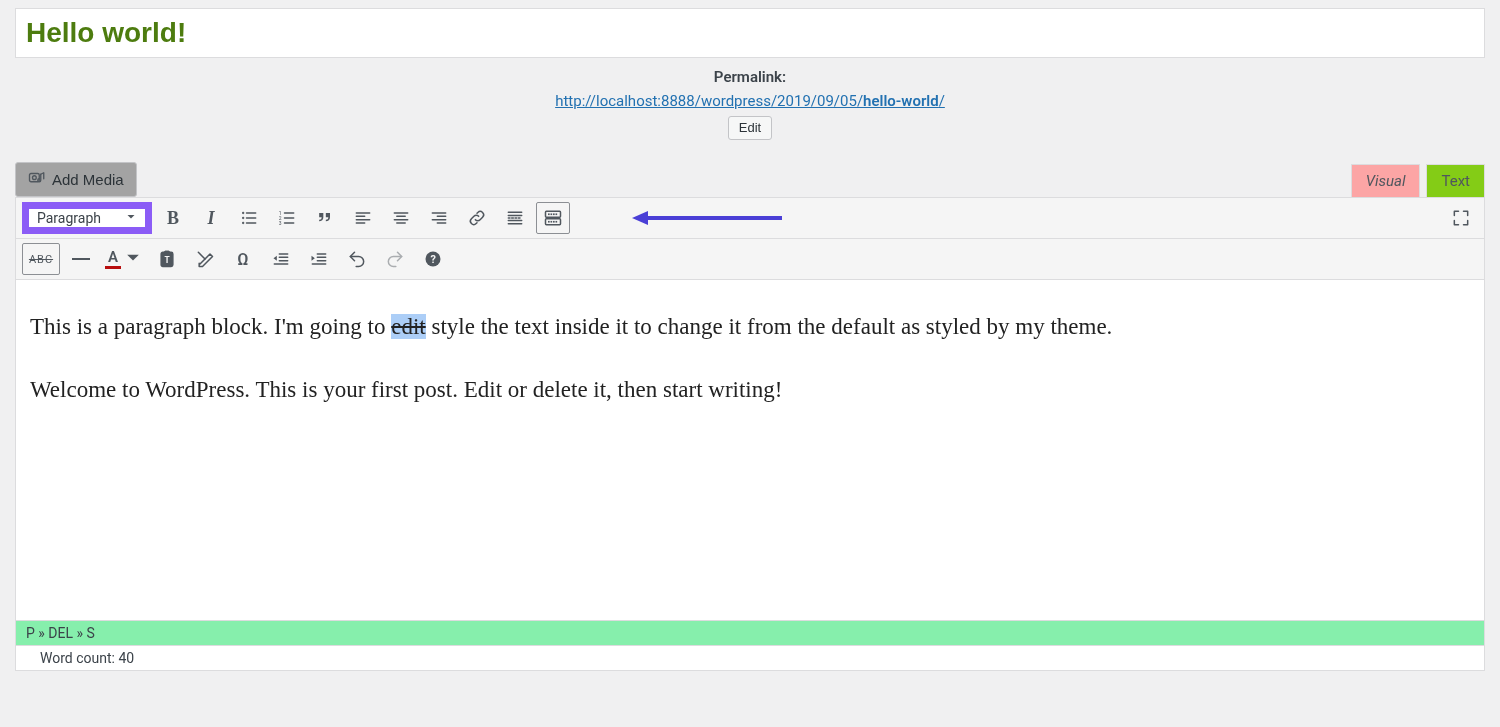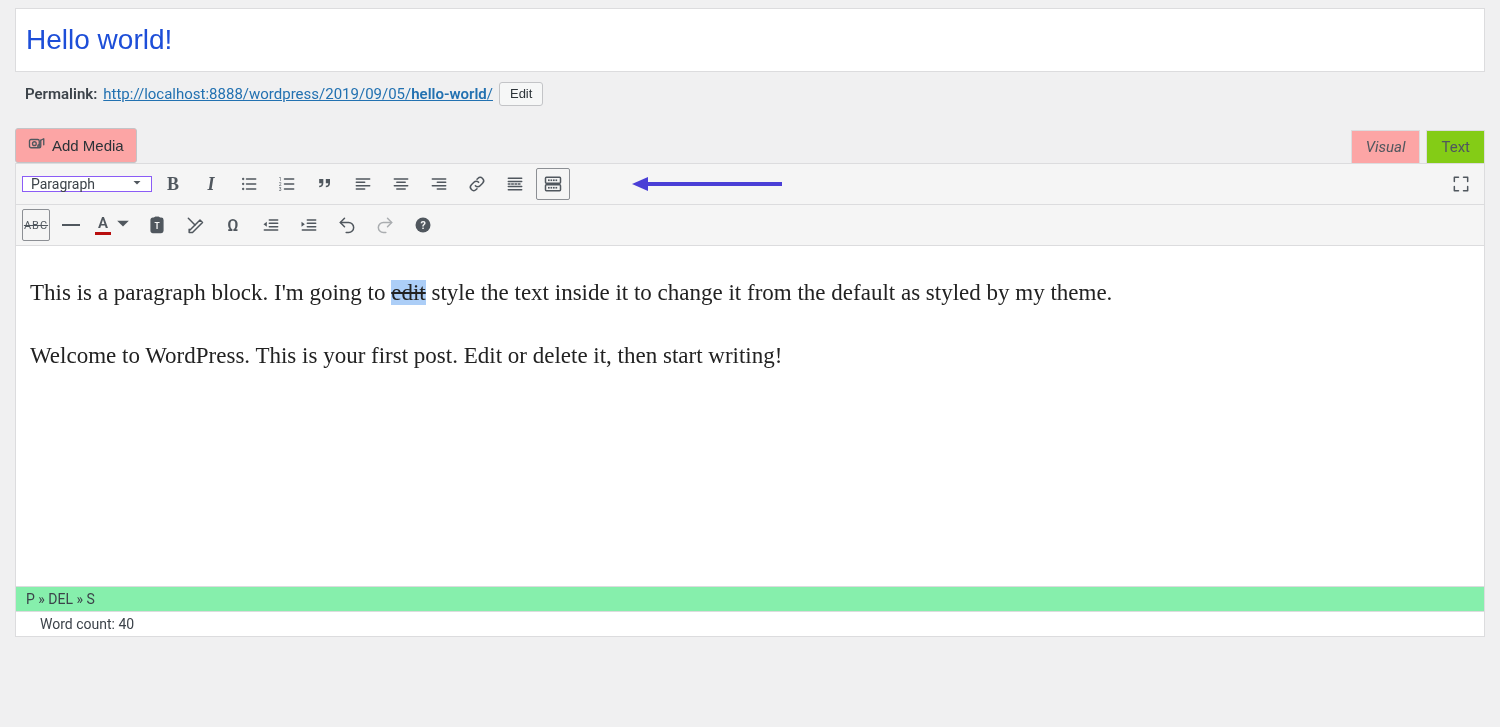--- a/index.html
+++ b/index.html
@@ -10,32 +10,33 @@
     color: #3c434a;
     padding: 8px 15px 15px;
     width: 1500px;
   }
   .title-input {
     width: 100%;
     background: #fff;
     border: 1px solid #dcdcde;
     padding: 3px 10px;
     font-size: 28px;
-    height: 64px;
-    color: #1d4ed8;
-    font-weight: 400;
+    height: 50px;
+    color: #4d7c0f;
+    font-weight: 700;
     outline: none;
   }
   .permalink-row {
     display: flex;
     align-items: center;
     gap: 6px;
     padding: 10px 10px 0;
     font-size: 15px;
     color: #646970;
+    flex-direction: column;
   }
   .permalink-row strong { font-weight: 600; color: #3c434a; }
   .permalink-row a { color: #2271b1; text-decoration: underline; }
   .permalink-row a .slug { font-weight: 600; text-decoration: underline; }
   .btn-small {
     background: #f6f7f7;
     border: 1px solid #c3c4c7;
     border-radius: 3px;
     padding: 2px 10px;
     font-size: 13px;
@@ -43,21 +44,21 @@
     cursor: pointer;
     line-height: 1.4;
   }
   .media-tabs-row {
     display: flex;
     align-items: flex-end;
     justify-content: space-between;
     margin-top: 22px;
   }
   .add-media-btn {
-    background: #fca5a5;
+    background: #a3a3a3;
     border: 1px solid #c3c4c7;
     border-radius: 3px;
     padding: 6px 12px;
     font-size: 15px;
     color: #2c3338;
     cursor: pointer;
     display: inline-flex;
     align-items: center;
     gap: 6px;
   }
@@ -89,23 +90,23 @@
   }
   .toolbar2 {
     background: #f5f5f5;
     border-bottom: 1px solid #dcdcde;
     padding: 4px 6px;
     display: flex;
     align-items: center;
     gap: 4px;
   }
   .format-select {
-    border: 1px solid #8b5cf6;
+    border: 7px solid #8b5cf6;
     background: #fff;
-    height: 16px;
+    height: 32px;
     padding: 0 24px 0 8px;
     font-size: 14px;
     color: #3c434a;
     display: inline-flex;
     align-items: center;
     position: relative;
     cursor: pointer;
     min-width: 130px;
   }
   .format-select .caret {
@@ -328,21 +329,21 @@
               <path d="M20 9V4h-5"></path>
               <path d="M4 15v5h5"></path>
               <path d="M20 15v5h-5"></path>
             </g>
           </svg>
       </div>
     </div>
   </div>
 
   <div class="toolbar2">
-    <div class="tbtn boxed" style="width:28px">
+    <div class="tbtn boxed" style="width:38px">
         <span class="txt" style="text-decoration:line-through">ABC</span>
       </div>
     <div class="tbtn">
         <span class="sep"></span>
       </div>
     <div class="tbtn" style="width:44px">
       <span class="color-a">
           <span style="font-size:15px;font-weight:600">A</span>
           <span class="underline"></span>
         </span>

